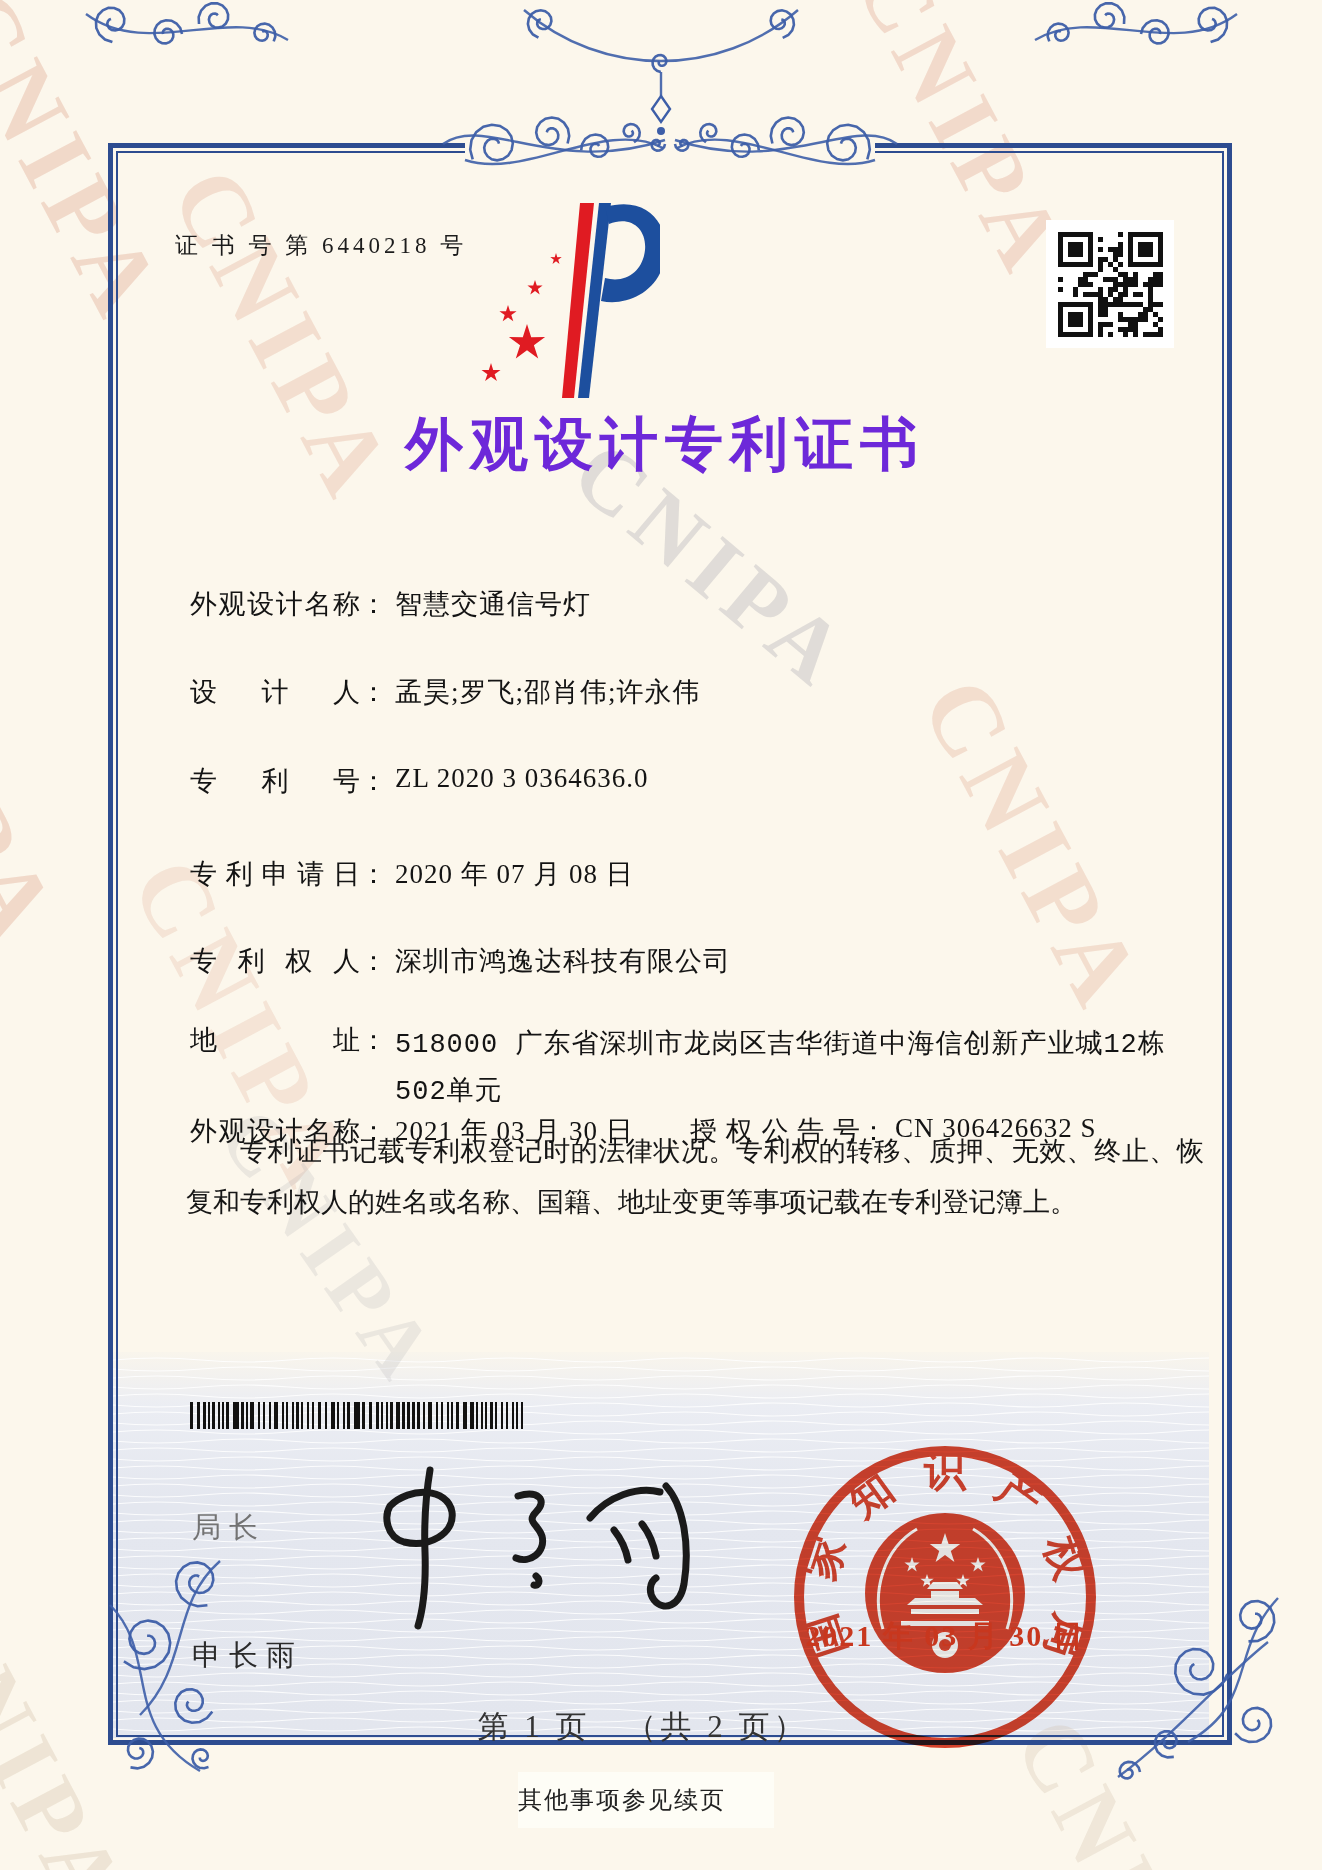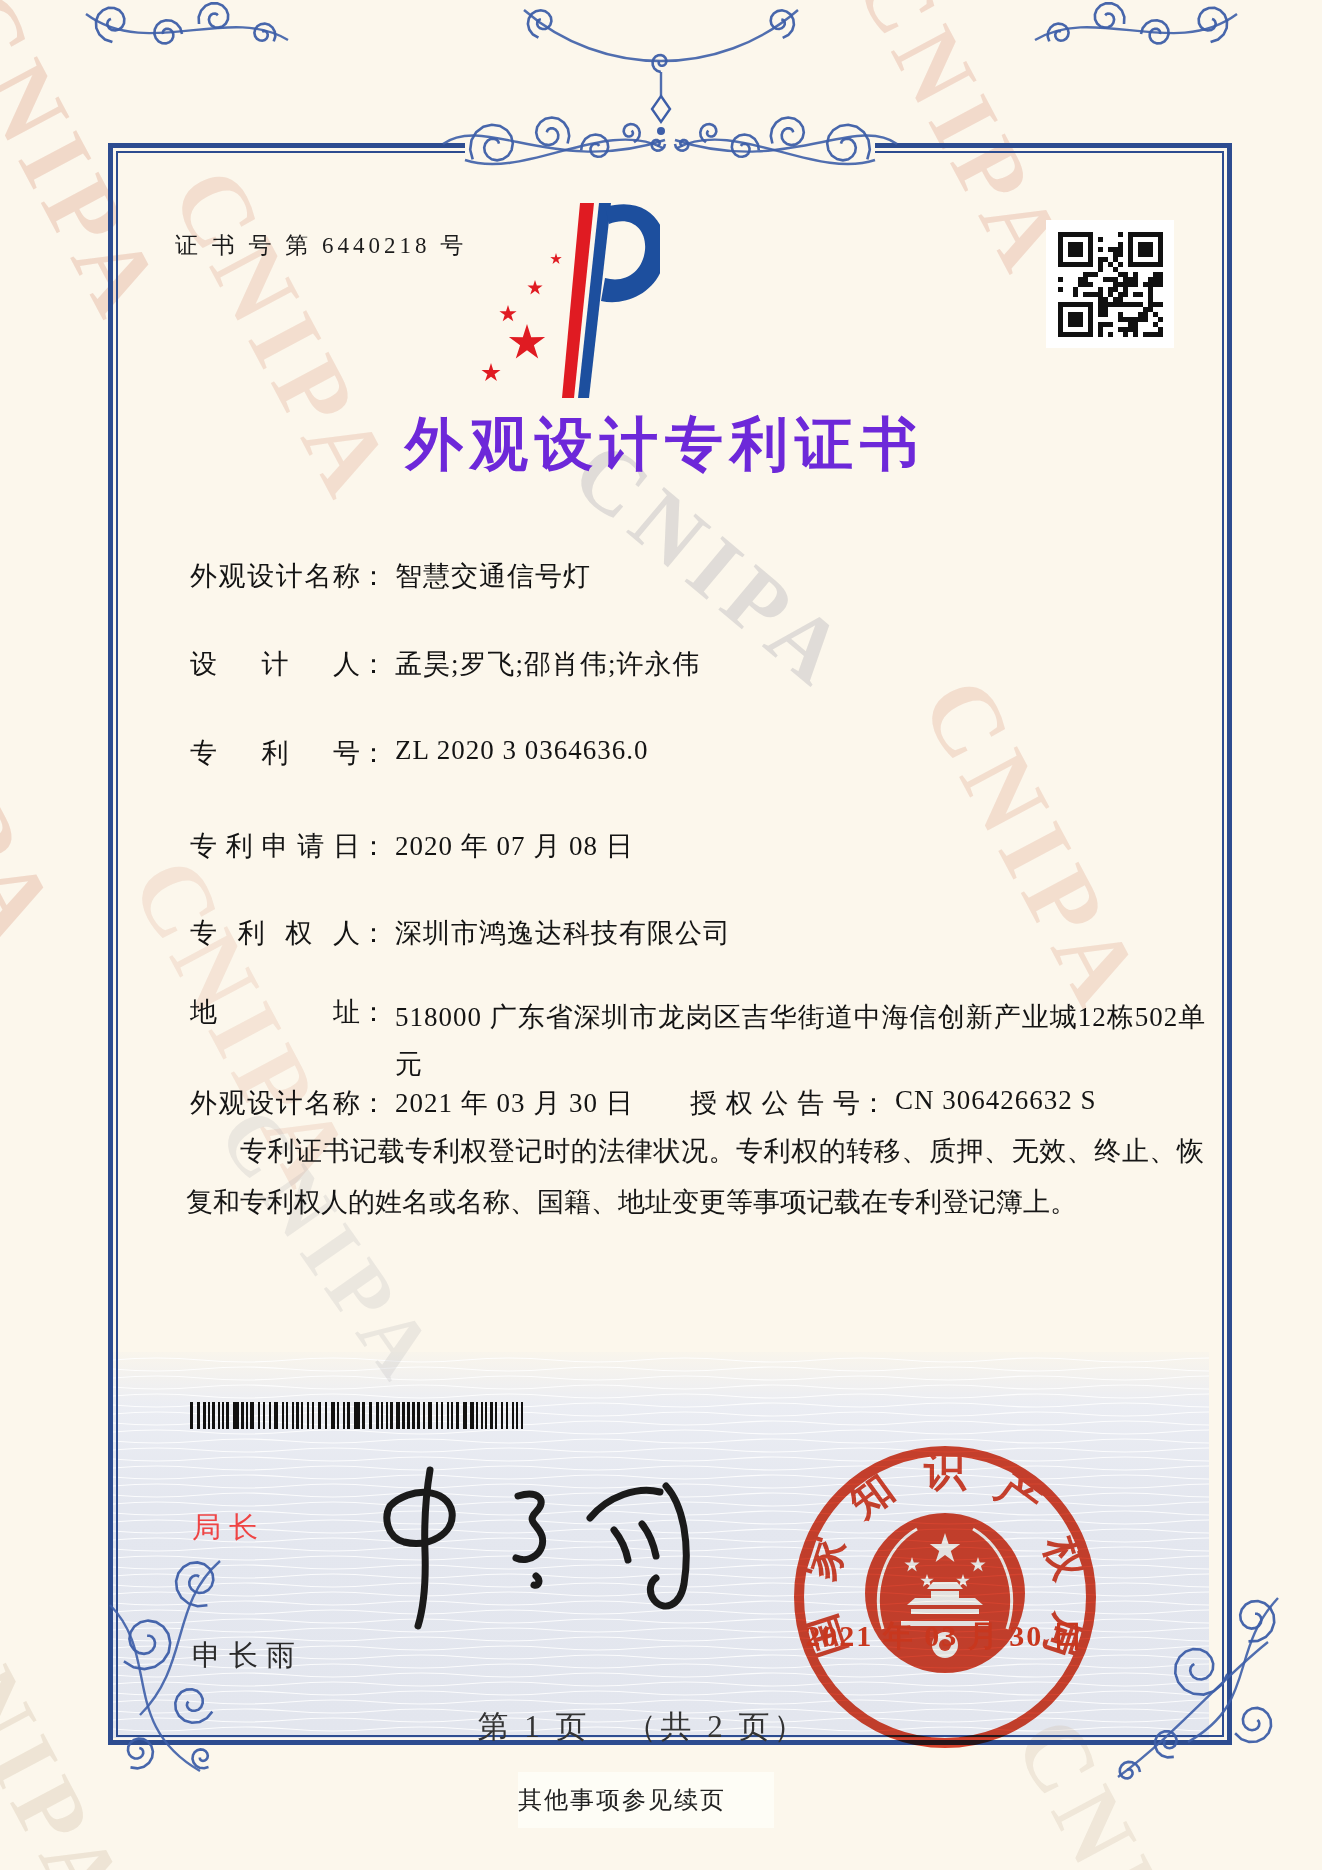--- a/index.html
+++ b/index.html
@@ -19,34 +19,34 @@
   .orn{position:absolute;z-index:6;pointer-events:none;}
   
   .cert-no{position:absolute;left:175px;top:230px;font-size:23px;letter-spacing:4px;color:#1c1c1c;z-index:7;}
   .logo{position:absolute;left:475px;top:193px;z-index:7;}
   .qr-box{position:absolute;left:1046px;top:220px;width:128px;height:128px;background:#fff;z-index:7;
       display:flex;align-items:center;justify-content:center;}
   .title{position:absolute;left:108px;top:406px;width:1114px;text-align:center;font-size:58px;
       font-weight:bold;letter-spacing:7px;color:#6d28d9;z-index:7;}
   
   .field-row{position:absolute;left:190px;display:flex;align-items:flex-start;font-size:27px;
-      color:#141414;z-index:7;}
+      color:#141414;z-index:7;margin-top:28px;}
   .field-label{display:inline-block;width:170px;text-align:justify;text-align-last:justify;
       word-break:keep-all;}
   .field-colon{margin-right:8px;}
   .field-value{white-space:pre-wrap;letter-spacing:1px;}
-  .addr-value{width:820px;line-height:47px;}
+  .addr-value{width:820px;line-height:47px;font-family:Liberation Mono, monospace;}
   
   .body-text{position:absolute;left:186px;top:1126px;width:1018px;font-size:27px;line-height:51px;
       text-align:justify;color:#161616;z-index:7;}
   .body-text p{margin:0;text-indent:2em;}
   
   .barcode{position:absolute;left:190px;top:1402px;z-index:7;}
   .signer-title{position:absolute;left:192px;top:1508px;font-family:Liberation Sans, sans-serif;
-      font-size:29px;letter-spacing:8px;color:#ef4444;z-index:7;}
+      font-size:29px;letter-spacing:8px;color:#737373;z-index:7;}
   .signer-name{position:absolute;left:192px;top:1636px;font-family:"Liberation Sans","DejaVu Sans",sans-serif;
       font-size:29px;letter-spacing:8px;color:#2b2b2b;z-index:7;}
   .signature{position:absolute;left:352px;top:1452px;z-index:8;}
   .seal{position:absolute;left:790px;top:1442px;z-index:8;opacity:.95;mix-blend-mode:multiply;}
   .seal-date{position:absolute;left:790px;top:1616px;width:310px;text-align:center;font-size:30px;
       font-weight:bold;color:#c8371e;letter-spacing:2px;z-index:9;white-space:nowrap;}
   .page-num{position:absolute;left:108px;top:1706px;width:1070px;text-align:center;font-size:31px;
       letter-spacing:4px;color:#333;z-index:7;}
   .note-strip{position:absolute;left:518px;top:1772px;width:256px;height:56px;background:#fefdf6;
       display:flex;align-items:center;z-index:7;}

